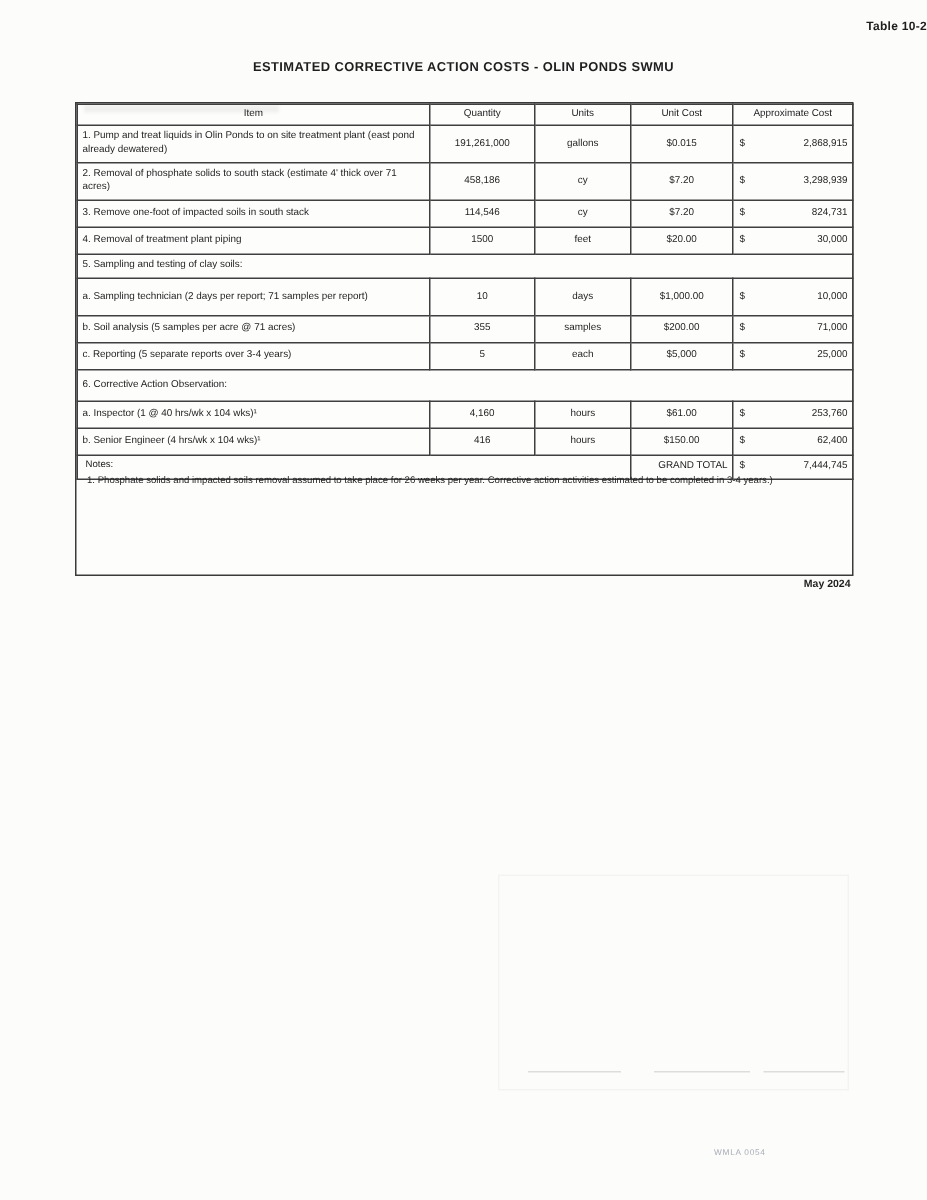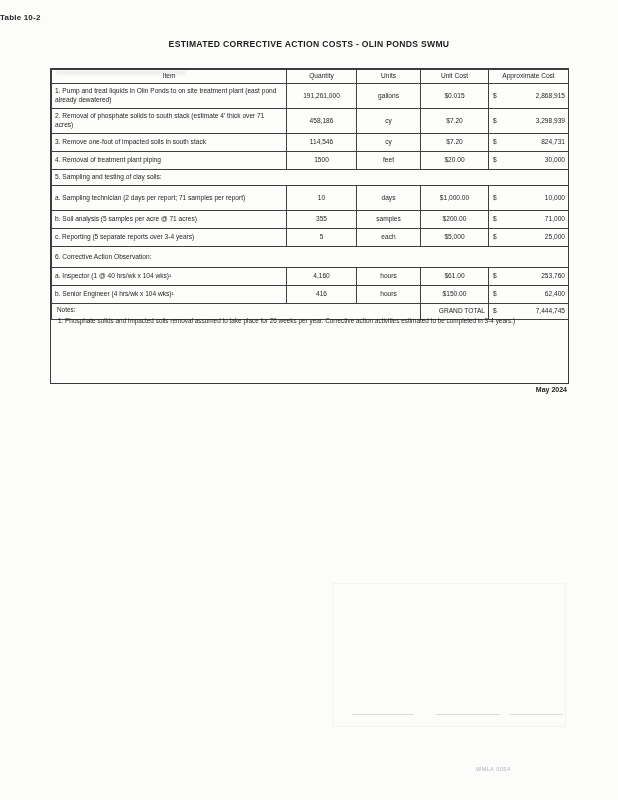--- a/index.html
+++ b/index.html
@@ -7,21 +7,21 @@
     width:618px; height:800px; position:relative;
     background:#fcfcfa;
     font-family:"Liberation Sans", sans-serif;
     color:#1e1e1e;
     overflow:hidden;
   }
   .page { position:absolute; inset:0; }
 
   .doc-title {
     position:absolute; top:13px; left:0; width:618px;
-    text-align:left; font-size:8px; font-weight:bold; letter-spacing:.2px;
+    text-align:right; font-size:8px; font-weight:bold; letter-spacing:.2px;
   }
   .doc-subtitle {
     position:absolute; top:39px; left:0; width:618px;
     text-align:center; font-size:8.6px; font-weight:bold; letter-spacing:.3px;
   }
 
   .frame {
     position:absolute; left:50px; top:68px; width:517px; height:314px;
     border:1px solid #3a3a3a;
     background:#fdfdfc;

